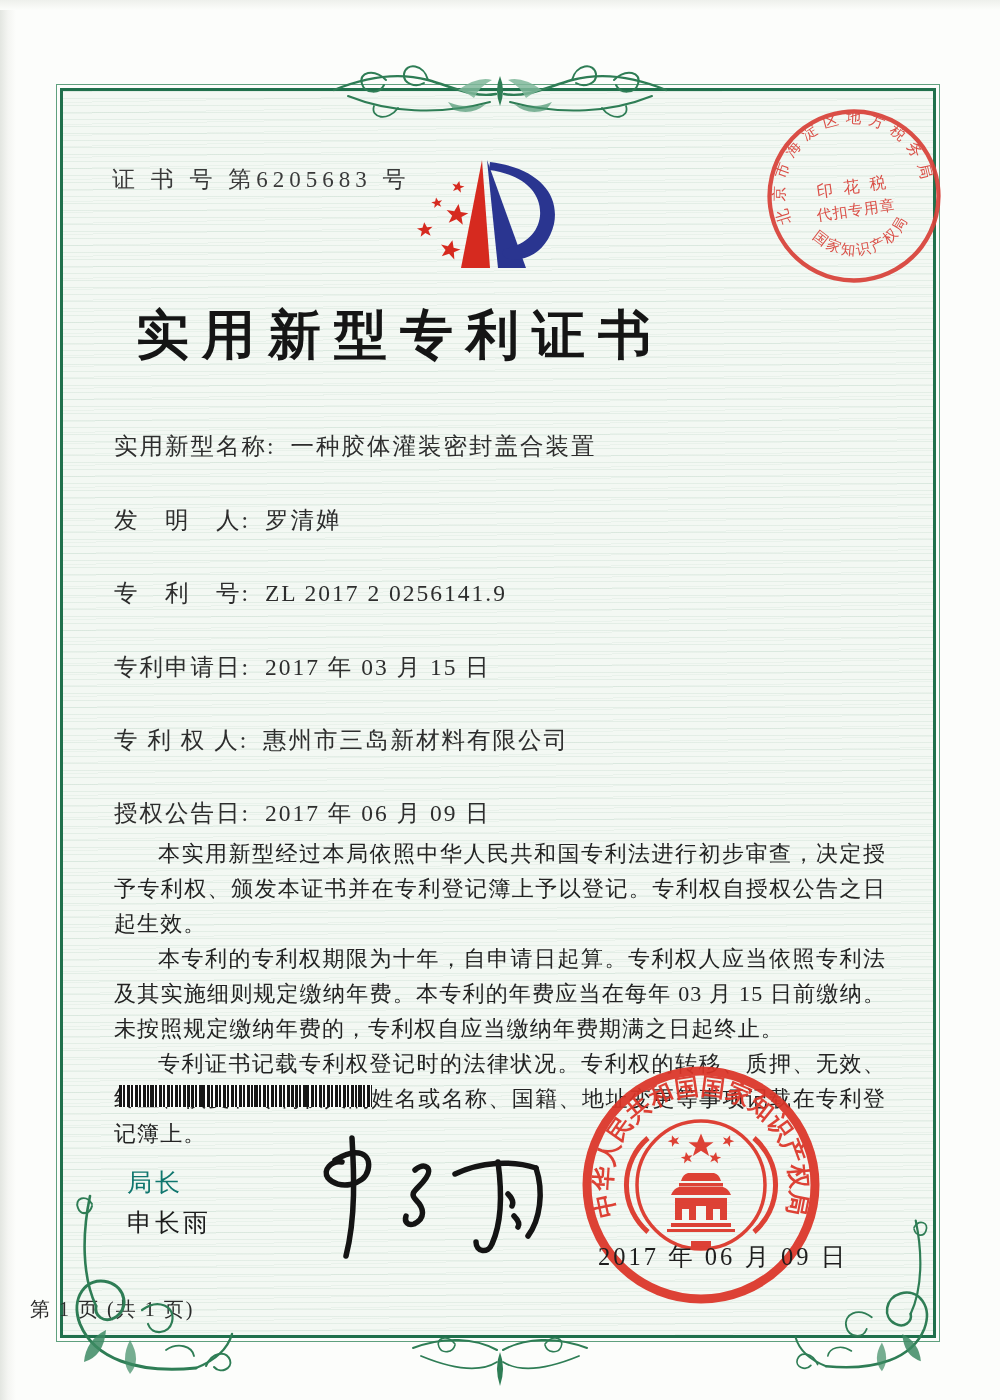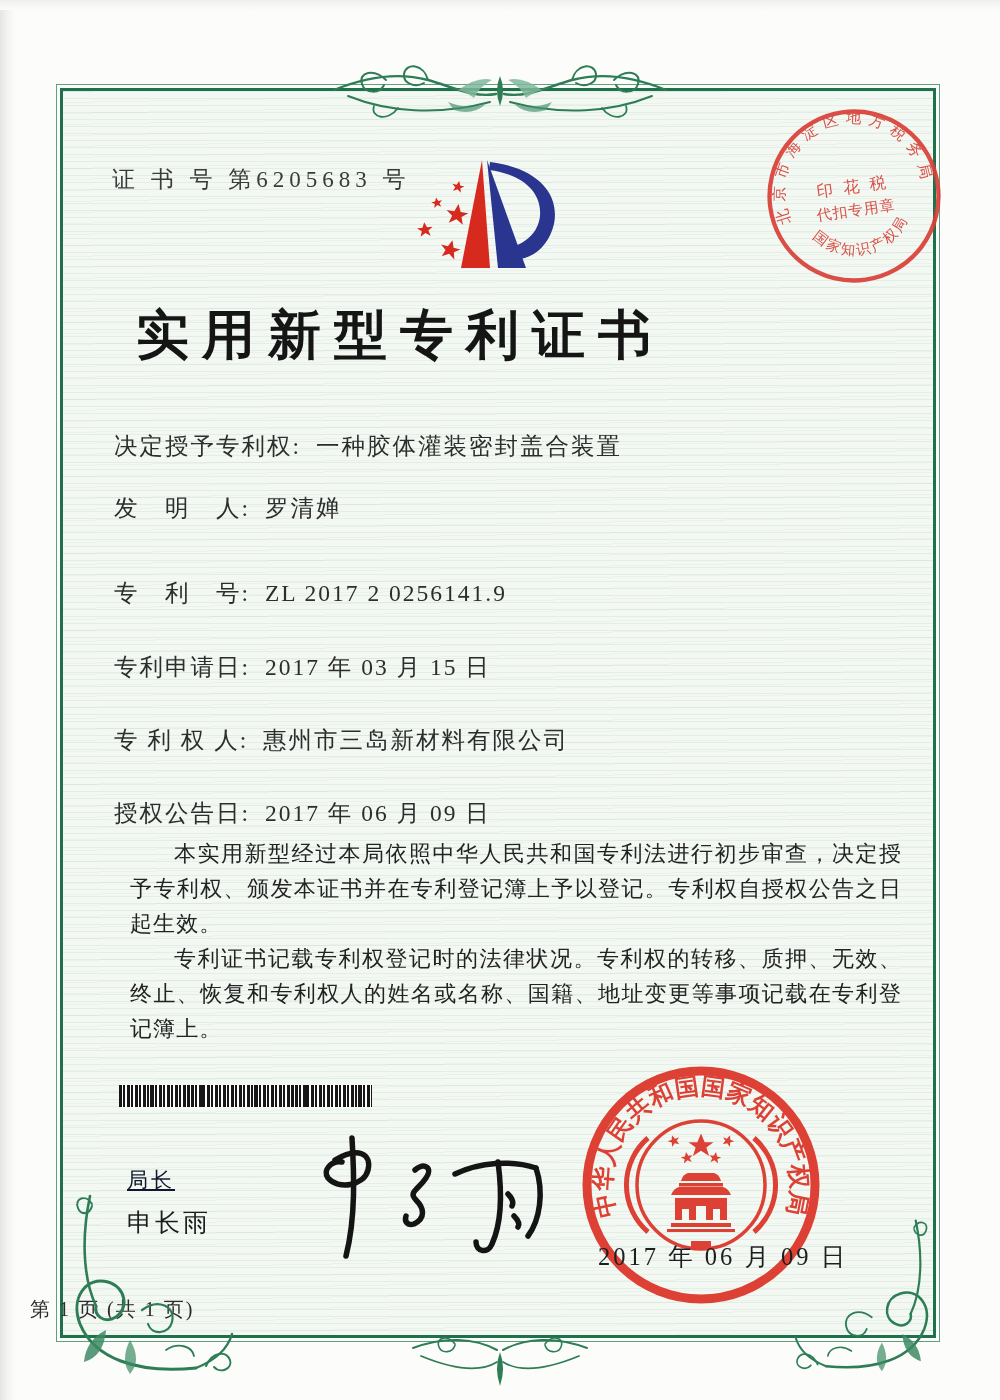--- a/index.html
+++ b/index.html
@@ -25,31 +25,31 @@
   }
 
   .abs{position:absolute;}
   .cert-no{left:112px;top:164px;font-size:23px;letter-spacing:5px;color:#3a3a3a;text-align:center;}
   .logo{left:398px;top:146px;width:204px;height:148px;}
   .tax-stamp{left:758px;top:100px;width:192px;height:192px;transform:rotate(-8deg);opacity:.92;}
   .title{left:0;width:800px;top:300px;text-align:center;font-size:53px;font-weight:700;
     letter-spacing:13px;color:#151515;}
   .field{left:114px;font-size:23.5px;letter-spacing:2px;color:#2d2d2d;white-space:nowrap;}
   .fvalue{margin-left:7px;text-align:right;}
-  .paras{left:114px;top:836px;width:772px;margin-left:16px;}
+  .paras{left:114px;top:836px;width:772px;}
   .paras p{margin:0;text-indent:2em;font-size:22px;line-height:35px;letter-spacing:1.1px;
     text-align:justify;color:#232323;}
   .barcode{left:119px;top:1085px;width:253px;height:22px;background-color:#fff;
     background-image:
       repeating-linear-gradient(90deg,#161616 0 2px,rgba(0,0,0,0) 2px 4px),
       repeating-linear-gradient(90deg,#161616 0 3px,rgba(0,0,0,0) 3px 8px),
       repeating-linear-gradient(90deg,rgba(0,0,0,0) 0 5px,#161616 5px 6px,rgba(0,0,0,0) 6px 13px);
   }
-  .officer-title{left:127px;top:1166px;font-size:21px;letter-spacing:3px;color:#0f172a;
-    font-family:"Liberation Sans","DejaVu Sans",sans-serif;text-decoration:underline;}
+  .officer-title{left:127px;top:1166px;font-size:25px;letter-spacing:3px;color:#0f766e;
+    font-family:"Liberation Sans","DejaVu Sans",sans-serif;}
   .officer-name{left:127px;top:1206px;font-size:25px;letter-spacing:3px;color:#1c1c1c;
     font-family:Liberation Mono, monospace;}
   .signature{left:240px;top:1132px;width:310px;height:130px;z-index:5;}
   .seal{left:578px;top:1062px;width:246px;height:246px;z-index:4;opacity:.93;}
   .seal-date{left:598px;top:1240px;font-size:24.5px;letter-spacing:3px;color:#1e1e1e;z-index:6;}
   .footer{left:30px;width:880px;top:1296px;text-align:left;font-size:20px;letter-spacing:2px;color:#2b2b2b;}
   .orn-top{left:328px;top:50px;width:344px;height:96px;z-index:2;}
   .orn-bl{left:46px;top:1190px;width:195px;height:190px;z-index:2;}
   .orn-br{left:788px;top:1212px;width:165px;height:168px;z-index:1;transform:scaleX(-1);}
   .orn-bc{left:405px;top:1330px;width:190px;height:62px;z-index:2;}
@@ -106,40 +106,41 @@
   <text font-size="15" fill="#d84038" letter-spacing="2">
     <textPath href="#tp-bot" startOffset="2">国家知识产权局</textPath>
   </text>
   <text x="100" y="96" text-anchor="middle" font-size="17" fill="#d84038" letter-spacing="3">印 花 税</text>
   <text x="100" y="120" text-anchor="middle" font-size="15.5" fill="#d84038" letter-spacing="1">代扣专用章</text>
 </svg>
 
 <div class="abs title">实用新型专利证书</div>
 
 <div class="abs field" style="top:430px">
-  <span class="flabel">决定授予专利权: </span><span class="fvalue">一种胶体灌装密封盖合装置</span>
-</div>
-<div class="abs field" style="top:492px">
+  <span class="flabel">实用新型名称: </span><span class="fvalue">一种胶体灌装密封盖合装置</span>
+</div>
+<div class="abs field" style="top:504px">
   <span class="flabel">发　明　人: </span><span class="fvalue">罗清婵</span>
 </div>
 <div class="abs field" style="top:577px">
   <span class="flabel">专　利　号: </span><span class="fvalue">ZL 2017 2 0256141.9</span>
 </div>
 <div class="abs field" style="top:651px">
   <span class="flabel">专利申请日: </span><span class="fvalue">2017 年 03 月 15 日</span>
 </div>
 <div class="abs field" style="top:724px">
   <span class="flabel">专 利 权 人: </span><span class="fvalue">惠州市三岛新材料有限公司</span>
 </div>
 <div class="abs field" style="top:797px">
   <span class="flabel">授权公告日: </span><span class="fvalue">2017 年 06 月 09 日</span>
 </div>
 
 <div class="abs paras">
   <p>本实用新型经过本局依照中华人民共和国专利法进行初步审查，决定授予专利权、颁发本证书并在专利登记簿上予以登记。专利权自授权公告之日起生效。</p>
+  <p>本专利的专利权期限为十年，自申请日起算。专利权人应当依照专利法及其实施细则规定缴纳年费。本专利的年费应当在每年 03 月 15 日前缴纳。未按照规定缴纳年费的，专利权自应当缴纳年费期满之日起终止。</p>
   <p>专利证书记载专利权登记时的法律状况。专利权的转移、质押、无效、终止、恢复和专利权人的姓名或名称、国籍、地址变更等事项记载在专利登记簿上。</p>
 </div>
 
 <div class="abs barcode"></div>
 
 <div class="abs officer-title">局长</div>
 <div class="abs officer-name">申长雨</div>
 
 <svg class="abs signature" viewBox="0 0 310 130">
   <g fill="none" stroke="#141414" stroke-width="5.5" stroke-linecap="round" stroke-linejoin="round">

